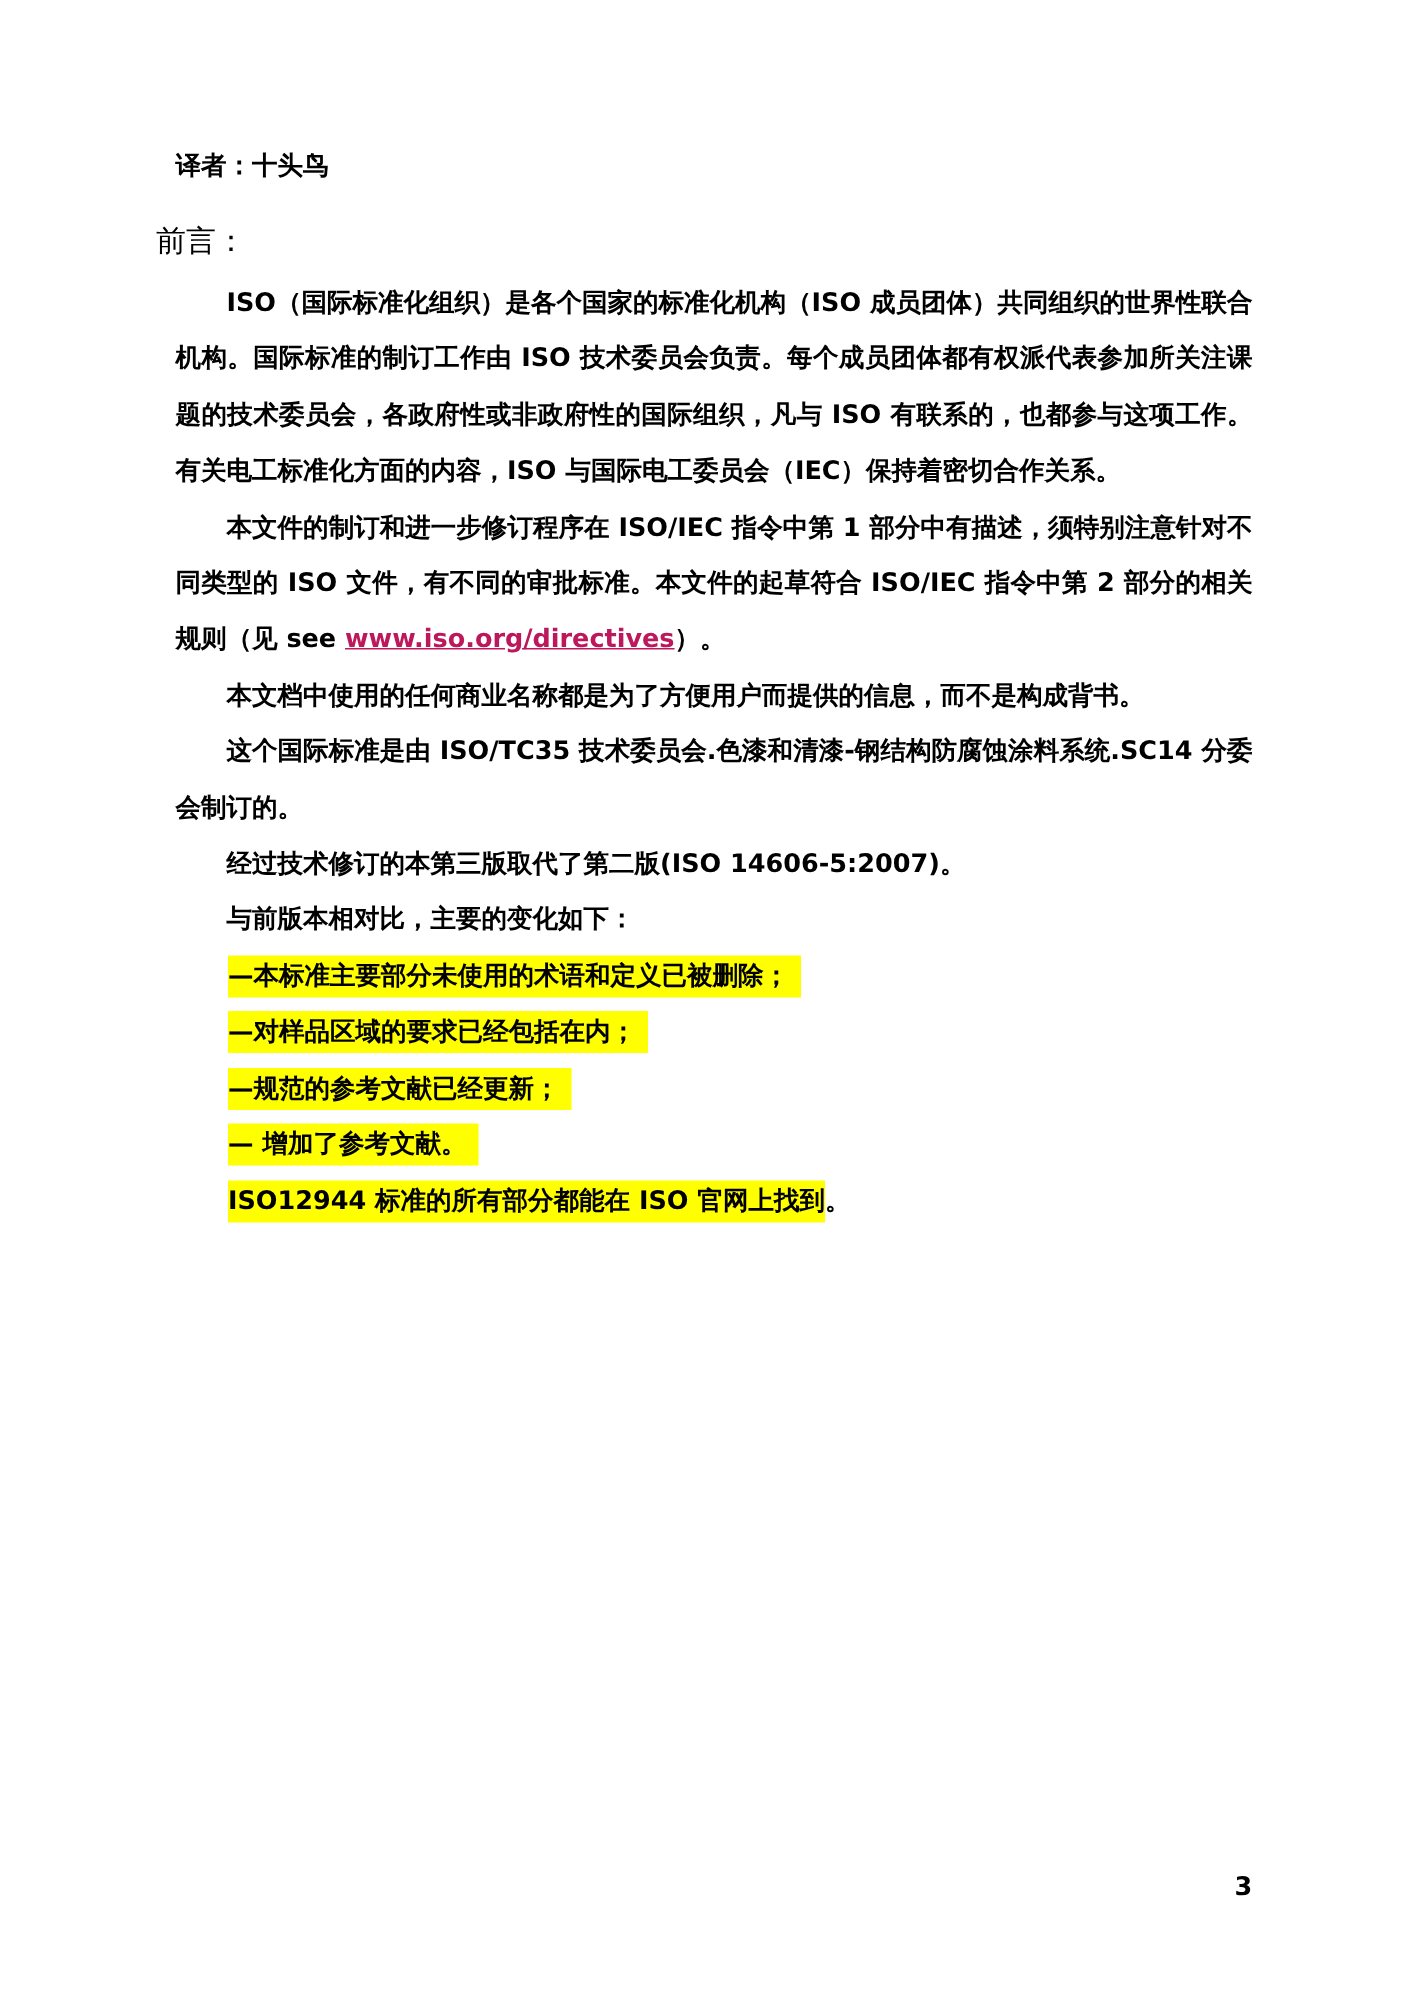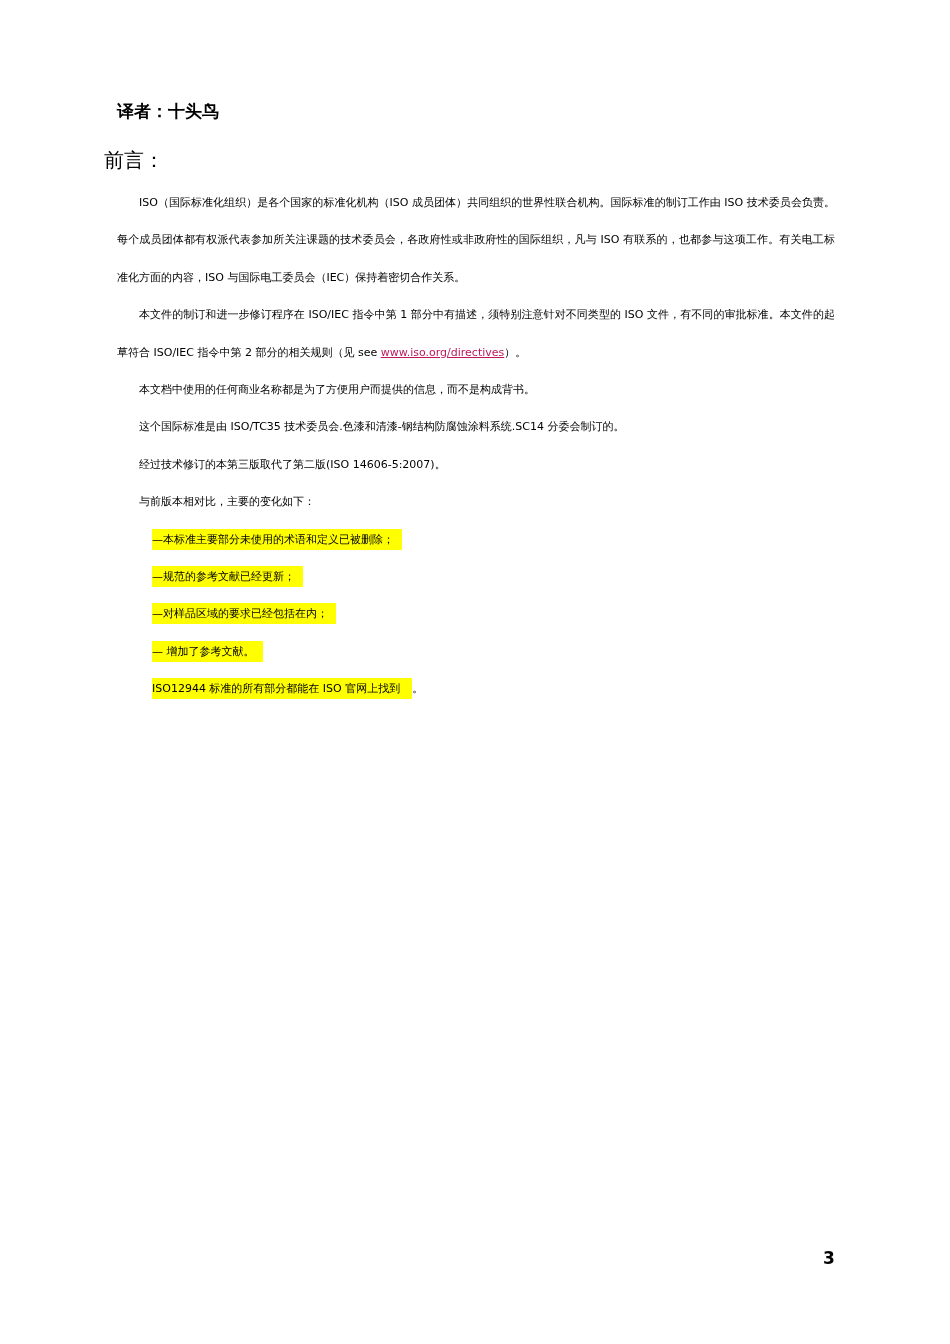--- a/index.html
+++ b/index.html
@@ -12,21 +12,21 @@
     position: absolute; top: 68px; left: 117px; width: 718px;
     display: flex; justify-content: space-between;
     font-size: 17px; font-weight: bold; line-height: 24px; margin-top: 31px;
   }
   .title {
     position: absolute; top: 146px; left: 104px;
     font-size: 20px; line-height: 28px;
   }
   .body-text {
     position: absolute; top: 184px; left: 117px; width: 718px;
-    font-size: 11px; line-height: 37.4px;
+    font-size: 17px; line-height: 37.4px; font-weight: bold;
   }
   .p { margin: 0; text-align: justify; text-indent: 2em; }
   .link { color: #be185d; text-decoration: underline; }
   .hl-list { margin: 0; padding: 0; list-style: none; }
   .hl-line { margin: 0; padding-left: 35px; }
   .hl { background: #ffff00; padding: 4px 8px 4px 0; }
   .page-num {
     position: absolute; top: 1248px; left: 823px;
     font-size: 17px; font-weight: bold;
   }
@@ -42,20 +42,20 @@
 
 <div class="body-text">
   <p class="p">ISO（国际标准化组织）是各个国家的标准化机构（ISO 成员团体）共同组织的世界性联合机构。国际标准的制订工作由 ISO 技术委员会负责。每个成员团体都有权派代表参加所关注课题的技术委员会，各政府性或非政府性的国际组织，凡与 ISO 有联系的，也都参与这项工作。有关电工标准化方面的内容，ISO 与国际电工委员会（IEC）保持着密切合作关系。</p>
   <p class="p"><span>本文件的制订和进一步修订程序在 ISO/IEC 指令中第 1 部分中有描述，须特别注意针对不同类型的 ISO 文件，有不同的审批标准。本文件的起草符合 ISO/IEC 指令中第 2 部分的相关规则（见 see </span><a class="link">www.iso.org/directives</a><span>）。</span></p>
   <p class="p">本文档中使用的任何商业名称都是为了方便用户而提供的信息，而不是构成背书。</p>
   <p class="p">这个国际标准是由 ISO/TC35 技术委员会.色漆和清漆-钢结构防腐蚀涂料系统.SC14 分委会制订的。</p>
   <p class="p">经过技术修订的本第三版取代了第二版(ISO 14606-5:2007)。</p>
   <p class="p">与前版本相对比，主要的变化如下：</p>
   <div class="hl-list">
     <p class="hl-line"><span class="hl">—本标准主要部分未使用的术语和定义已被删除；</span></p>
+    <p class="hl-line"><span class="hl">—对样品区域的要求已经包括在内；</span></p>
     <p class="hl-line"><span class="hl">—规范的参考文献已经更新；</span></p>
-    <p class="hl-line"><span class="hl">—对样品区域的要求已经包括在内；</span></p>
     <p class="hl-line"><span class="hl">— 增加了参考文献。</span></p>
-    <p class="hl-line"><span class="hl" style="padding-right:12px">ISO12944 标准的所有部分都能在 ISO 官网上找到</span><span>。</span></p>
+    <p class="hl-line"><span class="hl" style="padding-right:0">ISO12944 标准的所有部分都能在 ISO 官网上找到</span><span>。</span></p>
   </div>
 </div>
 
 <div class="page-num">3</div>
 
 </body></html>

